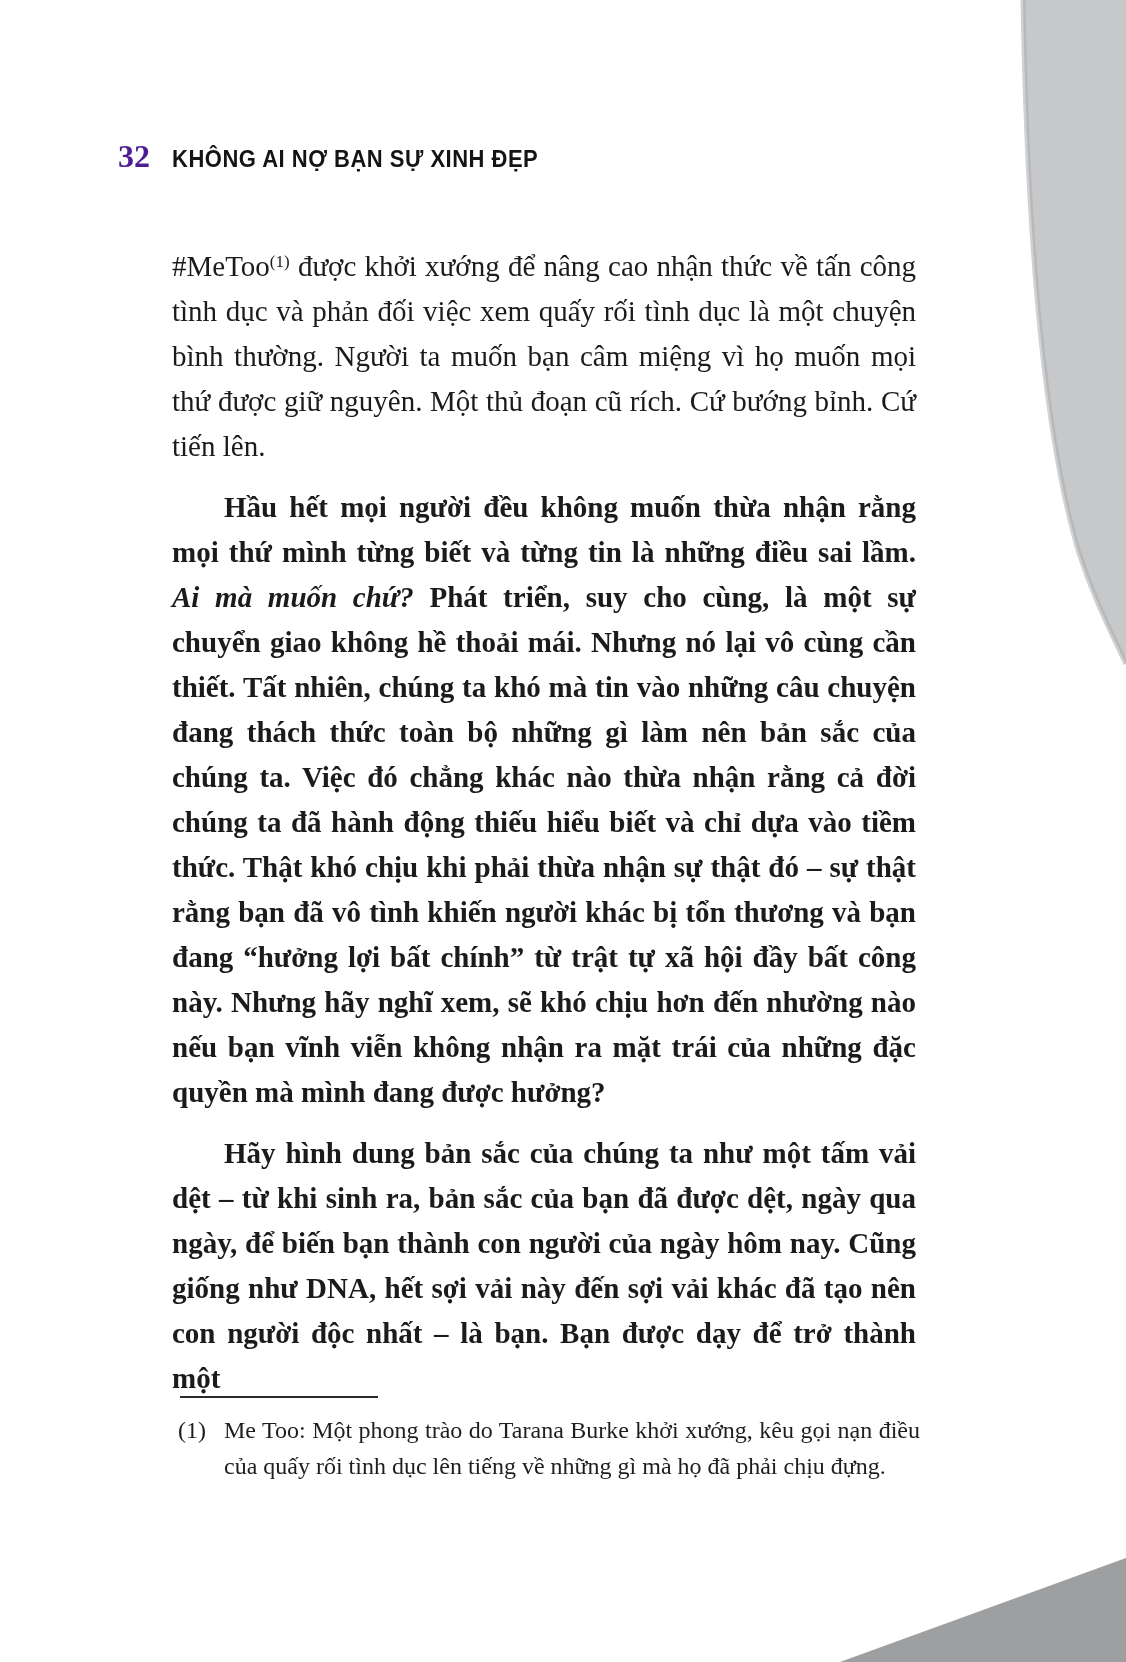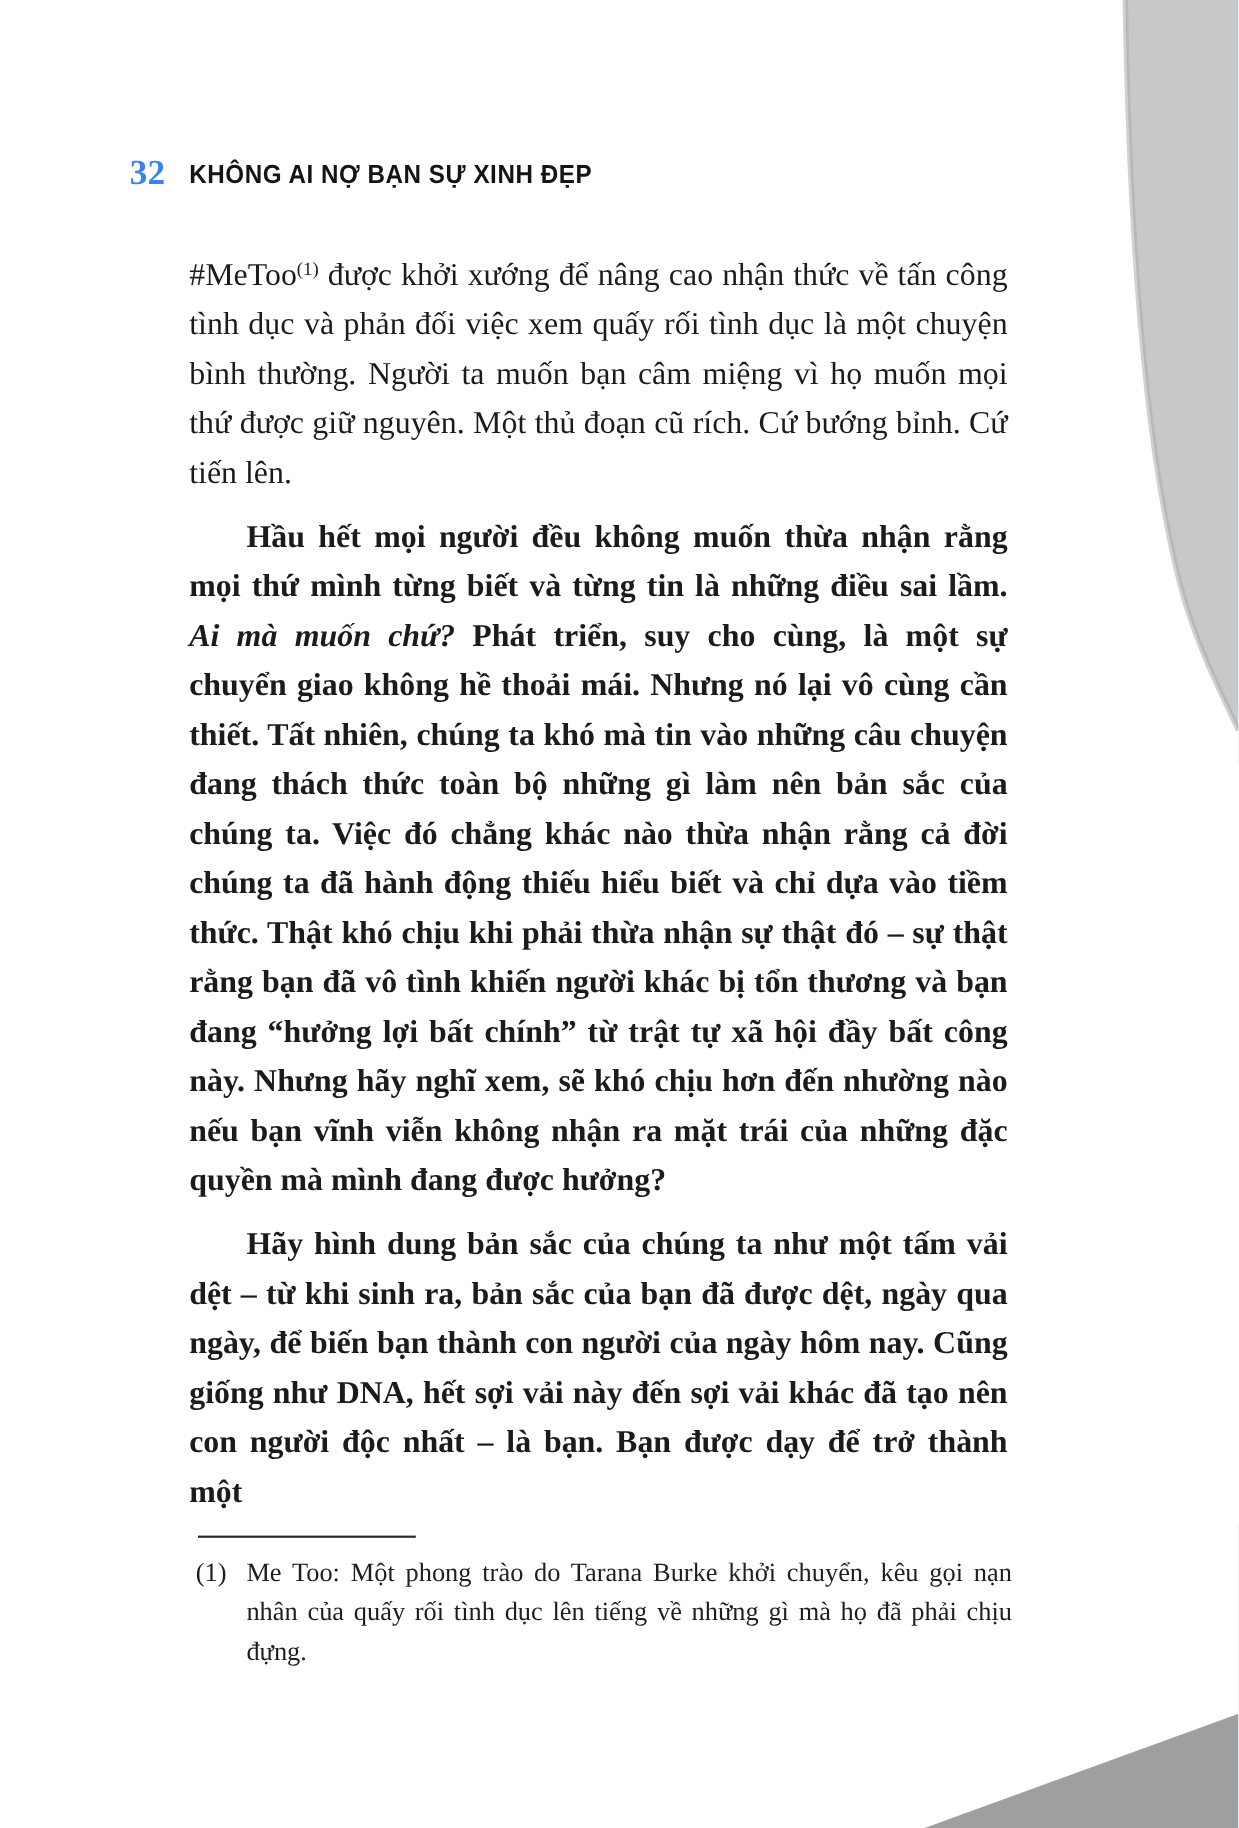--- a/index.html
+++ b/index.html
@@ -15,33 +15,33 @@
   .scan-top{top:0;}
   .scan-bottom{bottom:0;}
   .page-header{
     position:absolute;top:138px;left:118px;
     display:flex;align-items:baseline;gap:22px;
     white-space:nowrap;
   }
   .page-num{
     font-size:32px;font-weight:700;
     font-family:"Liberation Serif","DejaVu Serif",serif;
-    color:#3b82f6;
+    color:#4c1d95;
   }
   .running-title{
     font-family:"Liberation Sans","DejaVu Sans",sans-serif;
     font-size:22px;font-weight:700;letter-spacing:0.5px;
     color:#141414;
     transform:scaleY(1.08);transform-origin:bottom;
   }
   .body-text{
     position:absolute;top:228px;left:172px;width:744px;
   }
   .para{
-    margin:0 0 13px 0;
+    margin:16px 0 13px 0;
     font-size:29px;line-height:45px;
     text-align:justify;
     text-justify:inter-word;
   }
   .para.indent{text-indent:52px;font-weight:bold;}
   .para sup{font-size:17px;line-height:0;vertical-align:9px;}
   .para em{font-style:italic;}
   .footnote-section{
     position:absolute;left:172px;top:1396px;width:762px;
   }
@@ -82,17 +82,17 @@
 
     <p class="para indent"><span>Hầu hết mọi người đều không muốn thừa nhận rằng mọi thứ mình từng biết và từng tin là những điều sai lầm. </span><em>Ai mà muốn chứ?</em><span> Phát triển, suy cho cùng, là một sự chuyển giao không hề thoải mái. Nhưng nó lại vô cùng cần thiết. Tất nhiên, chúng ta khó mà tin vào những câu chuyện đang thách thức toàn bộ những gì làm nên bản sắc của chúng ta. Việc đó chẳng khác nào thừa nhận rằng cả đời chúng ta đã hành động thiếu hiểu biết và chỉ dựa vào tiềm thức. Thật khó chịu khi phải thừa nhận sự thật đó – sự thật rằng bạn đã vô tình khiến người khác bị tổn thương và bạn đang “hưởng lợi bất chính” từ trật tự xã hội đầy bất công này. Nhưng hãy nghĩ xem, sẽ khó chịu hơn đến nhường nào nếu bạn vĩnh viễn không nhận ra mặt trái của những đặc quyền mà mình đang được hưởng?</span></p>
 
     <p class="para indent">Hãy hình dung bản sắc của chúng ta như một tấm vải dệt – từ khi sinh ra, bản sắc của bạn đã được dệt, ngày qua ngày, để biến bạn thành con người của ngày hôm nay. Cũng giống như DNA, hết sợi vải này đến sợi vải khác đã tạo nên con người độc nhất – là bạn. Bạn được dạy để trở thành một</p>
   </main>
 
   <footer class="footnote-section">
     <div class="fn-rule"></div>
     <div class="fn">
       <span class="fn-marker">(1)</span>
-      <span class="fn-text">Me Too: Một phong trào do Tarana Burke khởi chuyển, kêu gọi nạn nhân của quấy rối tình dục lên tiếng về những gì mà họ đã phải chịu đựng.</span>
+      <span class="fn-text">Me Too: Một phong trào do Tarana Burke khởi xướng, kêu gọi nạn điều của quấy rối tình dục lên tiếng về những gì mà họ đã phải chịu đựng.</span>
     </div>
   </footer>
 
 </div>
 
 </body></html>

